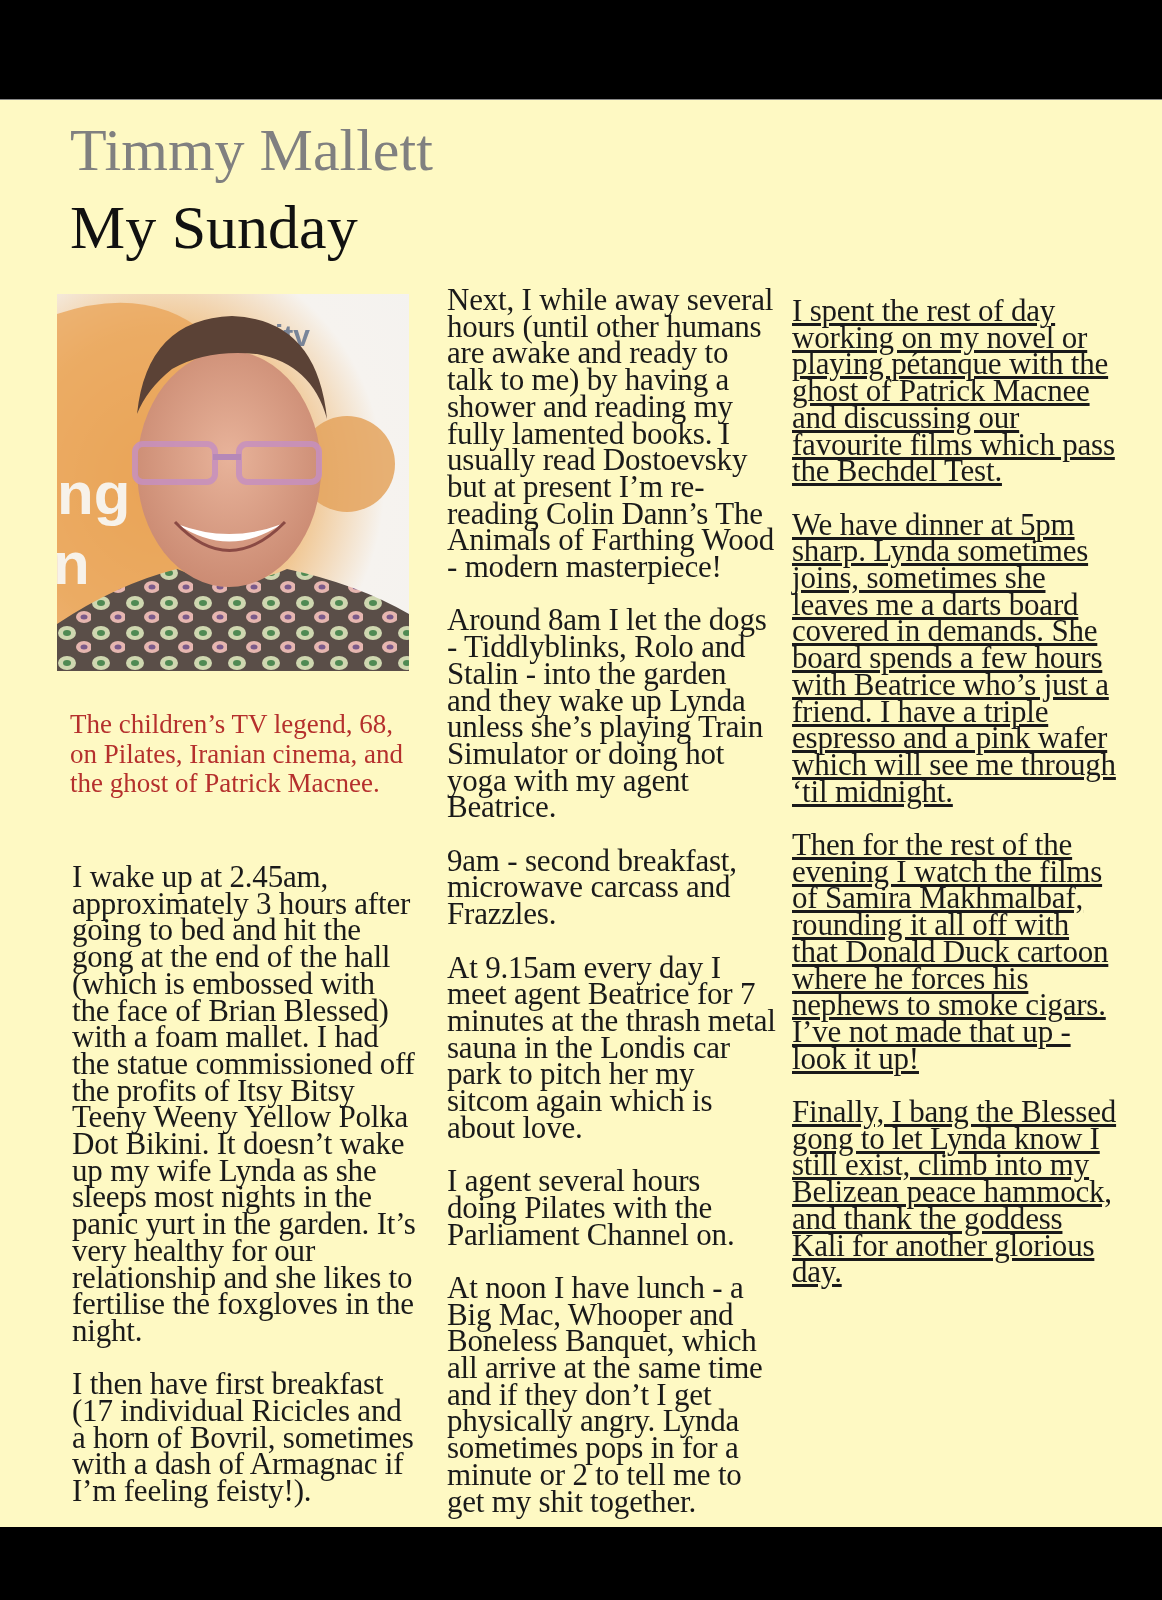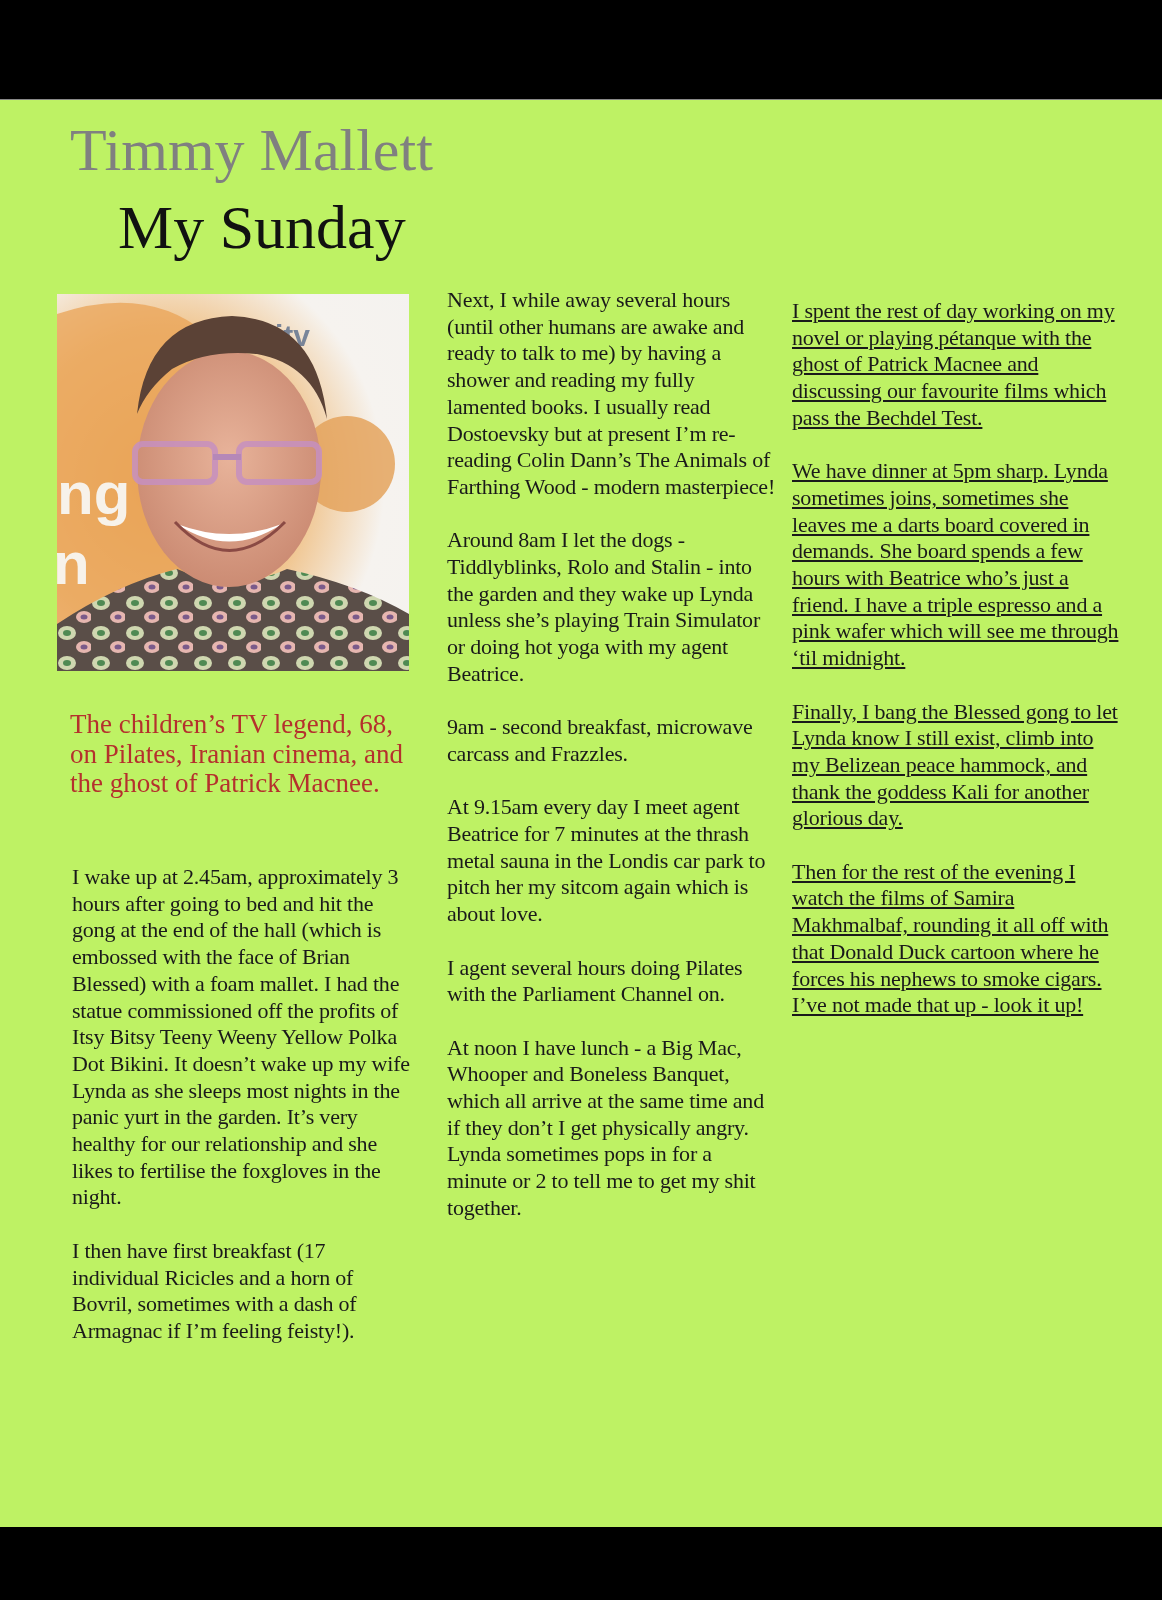--- a/index.html
+++ b/index.html
@@ -1,37 +1,37 @@
 <!DOCTYPE html>
 <html><head>
   <meta charset="utf-8">
   <style>
     * { box-sizing: border-box; margin: 0; padding: 0; }
     html, body { width: 1162px; height: 1600px; background: #000; overflow: hidden; }
     body { position: relative; font-family: "Liberation Serif", "DejaVu Serif", serif; }
     .page {
       position: absolute; left: 0; top: 99px; width: 1162px; height: 1428px;
-      background: #bef264; border-top: 1px solid #888;
+      background: #fef9c3; border-top: 1px solid #888;
     }
     .title-name {
       position: absolute; left: 70px; top: 20px;
       font-size: 60px; color: #808080; font-weight: normal; letter-spacing: 0px;
       line-height: 1;
     }
     .title-main {
       position: absolute; left: 70px; top: 96px;
-      font-size: 62px; color: #111; font-weight: normal; line-height: 1; margin-left: 48px;
+      font-size: 62px; color: #111; font-weight: normal; line-height: 1;
     }
     .photo {
       position: absolute; left: 57px; top: 194px; width: 352px; height: 377px;
       overflow: hidden; background: #f3f1ee;
     }
     .photo svg { display: block; }
     .col {
-      position: absolute; font-size: 22px; line-height: 26.7px; color: #1a1a1a;
+      position: absolute; font-size: 31px; line-height: 26.7px; color: #1a1a1a;
       letter-spacing: -0.2px;
     }
     .col p { margin-bottom: 26.7px; }
     .col1 { left: 72px; top: 764px; width: 345px; }
     .col2 { left: 447px; top: 187px; width: 330px; }
     .col3 { left: 792px; top: 198px; width: 330px; text-decoration: underline; }
     .standfirst {
       position: absolute; left: 70px; top: 602px; width: 350px;
       font-size: 27px; line-height: 29.5px; color: #b5302d; margin-top: 8px;
     }
@@ -93,16 +93,16 @@
     <p>Around 8am I let the dogs - Tiddlyblinks, Rolo and Stalin - into the garden and they wake up Lynda unless she’s playing Train Simulator or doing hot yoga with my agent Beatrice.</p>
     <p>9am - second breakfast, microwave carcass and Frazzles.</p>
     <p>At 9.15am every day I meet agent Beatrice for 7 minutes at the thrash metal sauna in the Londis car park to pitch her my sitcom again which is about love.</p>
     <p>I agent several hours doing Pilates with the Parliament Channel on.</p>
     <p>At noon I have lunch - a Big Mac, Whooper and Boneless Banquet, which all arrive at the same time and if they don’t I get physically angry. Lynda sometimes pops in for a minute or 2 to tell me to get my shit together.</p>
   </div>
 
   <div class="col col3">
     <p>I spent the rest of day working on my novel or playing pétanque with the ghost of Patrick Macnee and discussing our favourite films which pass the Bechdel Test.</p>
     <p>We have dinner at 5pm sharp. Lynda sometimes joins, sometimes she leaves me a darts board covered in demands. She board spends a few hours with Beatrice who’s just a friend. I have a triple espresso and a pink wafer which will see me through ‘til midnight.</p>
+    <p>Then for the rest of the evening I watch the films of Samira Makhmalbaf, rounding it all off with that Donald Duck cartoon where he forces his nephews to smoke cigars. I’ve not made that up - look it up!</p>
     <p>Finally, I bang the Blessed gong to let Lynda know I still exist, climb into my Belizean peace hammock, and thank the goddess Kali for another glorious day.</p>
-    <p>Then for the rest of the evening I watch the films of Samira Makhmalbaf, rounding it all off with that Donald Duck cartoon where he forces his nephews to smoke cigars. I’ve not made that up - look it up!</p>
   </div>
 </div>
 
 </body></html>

